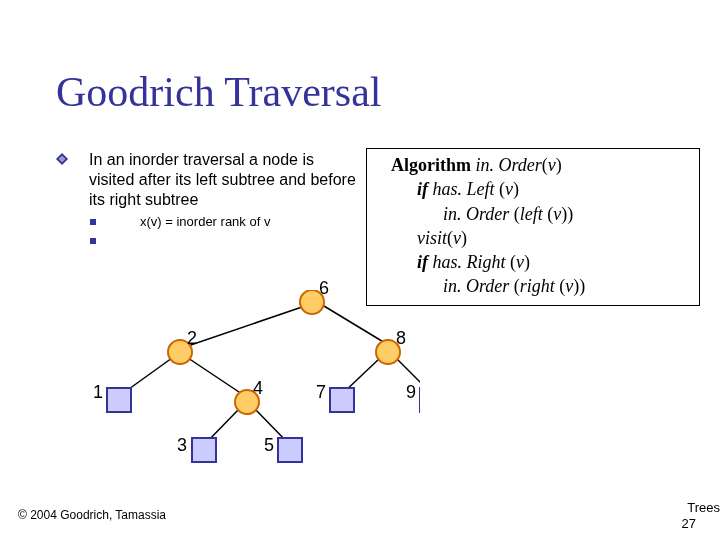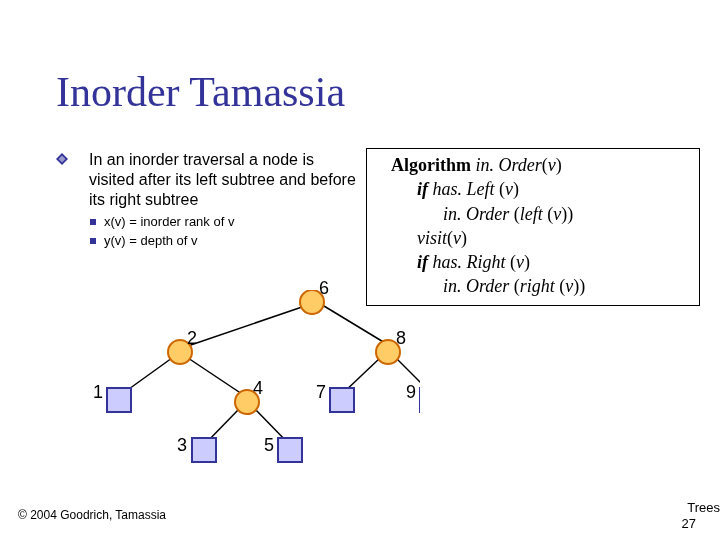--- a/index.html
+++ b/index.html
@@ -41,20 +41,21 @@
     margin-top: 3px;
   }
   .diamond svg { display: block; }
   .sub-row {
     display: flex;
     align-items: flex-start;
     font-size: 13px;
     line-height: 1.3;
     margin-left: 34px;
     margin-bottom: 2px;
+    gap: 36px;
   }
   .sub-row .square {
     width: 6px;
     height: 6px;
     background: #333399;
     margin-right: 8px;
     margin-top: 5px;
     flex: 0 0 auto;
   }
   .algo-box {
@@ -111,39 +112,38 @@
     position: absolute;
     right: 24px;
     bottom: 9px;
     font-size: 13px;
     color: #000;
   }
 </style>
 </head>
 <body>
 
-<div class="slide-title">Inorder Tamassia</div>
+<div class="slide-title">Goodrich Traversal</div>
 
 <div class="left-col">
   <div class="bullet-row">
     <span class="diamond">
       <svg width="12" height="12" viewBox="0 0 12 12">
           <polygon points="6,0 12,6 6,12 0,6" fill="#333399"></polygon>
           <polygon points="6,2.5 9.5,6 6,9.5 2.5,6" fill="#9999cc"></polygon>
         </svg>
     </span>
     <span>In an inorder traversal a node is visited after its left subtree and before its right subtree</span>
   </div>
   <div class="sub-row">
     <span class="square"></span>
     <span>x(v) = inorder rank of v</span>
   </div>
   <div class="sub-row">
     <span class="square"></span>
-    <span>y(v) = depth of v</span>
   </div>
 </div>
 
 <div class="algo-box">
   <div>
     <span class="bold">Algorithm</span>
     <span> </span>
     <span class="ital">in. Order</span><span>(</span><span class="ital">v</span><span>)</span>
   </div>
   <div class="l1">

